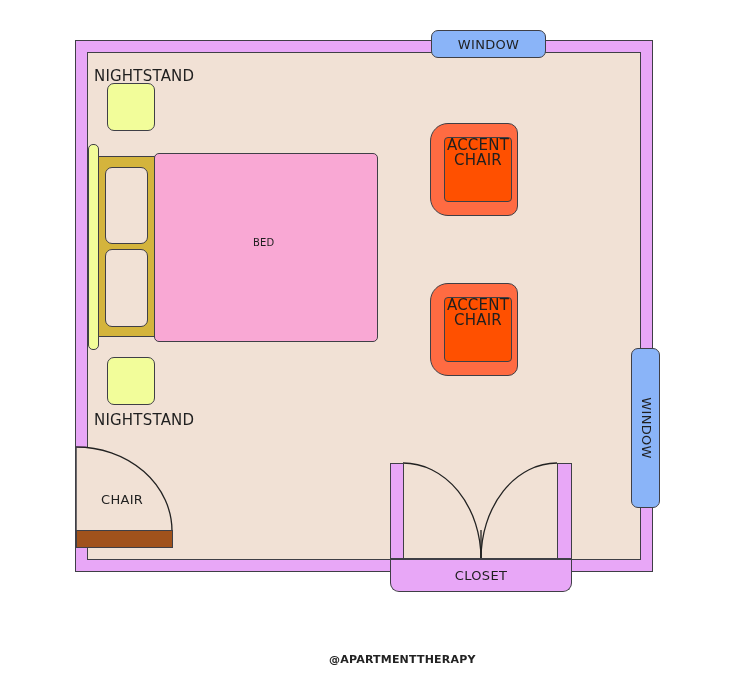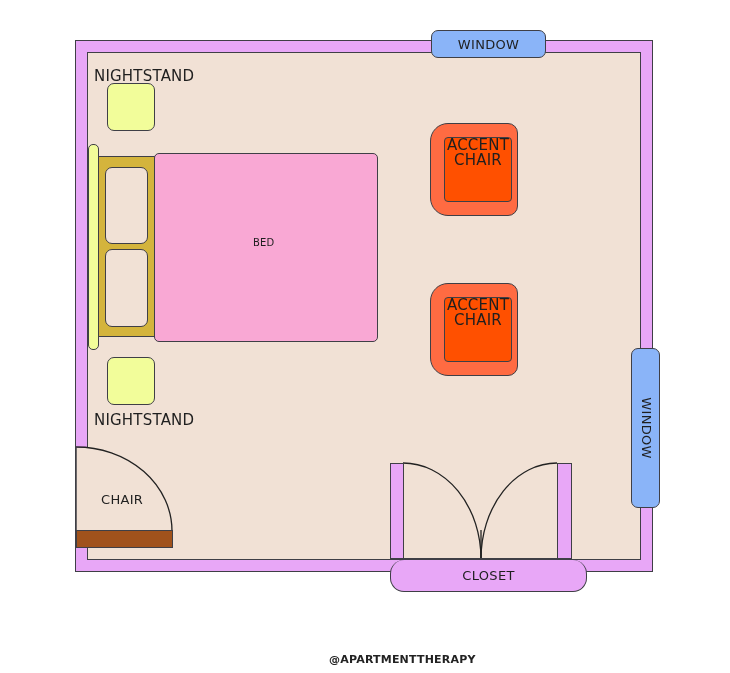--- a/index.html
+++ b/index.html
@@ -91,18 +91,18 @@
     <path d="M557 463 A76 96 0 0 0 481 559" fill="none" stroke="#222" stroke-width="1.3"></path>
     <line x1="481" y1="530" x2="481" y2="560" stroke="#222" stroke-width="1.3"></line>
   </svg>
 
   <div class="abs lbl-lg" style="left:101px; top:492px;">CHAIR</div>
   <div class="abs door-slab" style="left:76px; top:530px; width:97px; height:18px;"></div>
 
   <div class="abs closet-post" style="left:390px; top:463px; width:14px; height:97px;"></div>
   <div class="abs closet-post" style="left:557px; top:463px; width:15px; height:97px;"></div>
   <div class="abs" style="left:390px; top:558px; width:182px; height:2px; background:#3f3f46;"></div>
-  <div class="abs closet-bump" style="left:390px; top:560px; width:197px; height:32px;border-radius:14px;">
+  <div class="abs closet-bump" style="left:390px; top:560px; width:182px; height:32px;">
     <span class="lbl-lg">CLOSET</span>
   </div>
 
   <div class="abs credit" style="left:297px; top:653px;margin-left:32px;">@APARTMENTTHERAPY</div>
 </div>
 
 </body></html>

